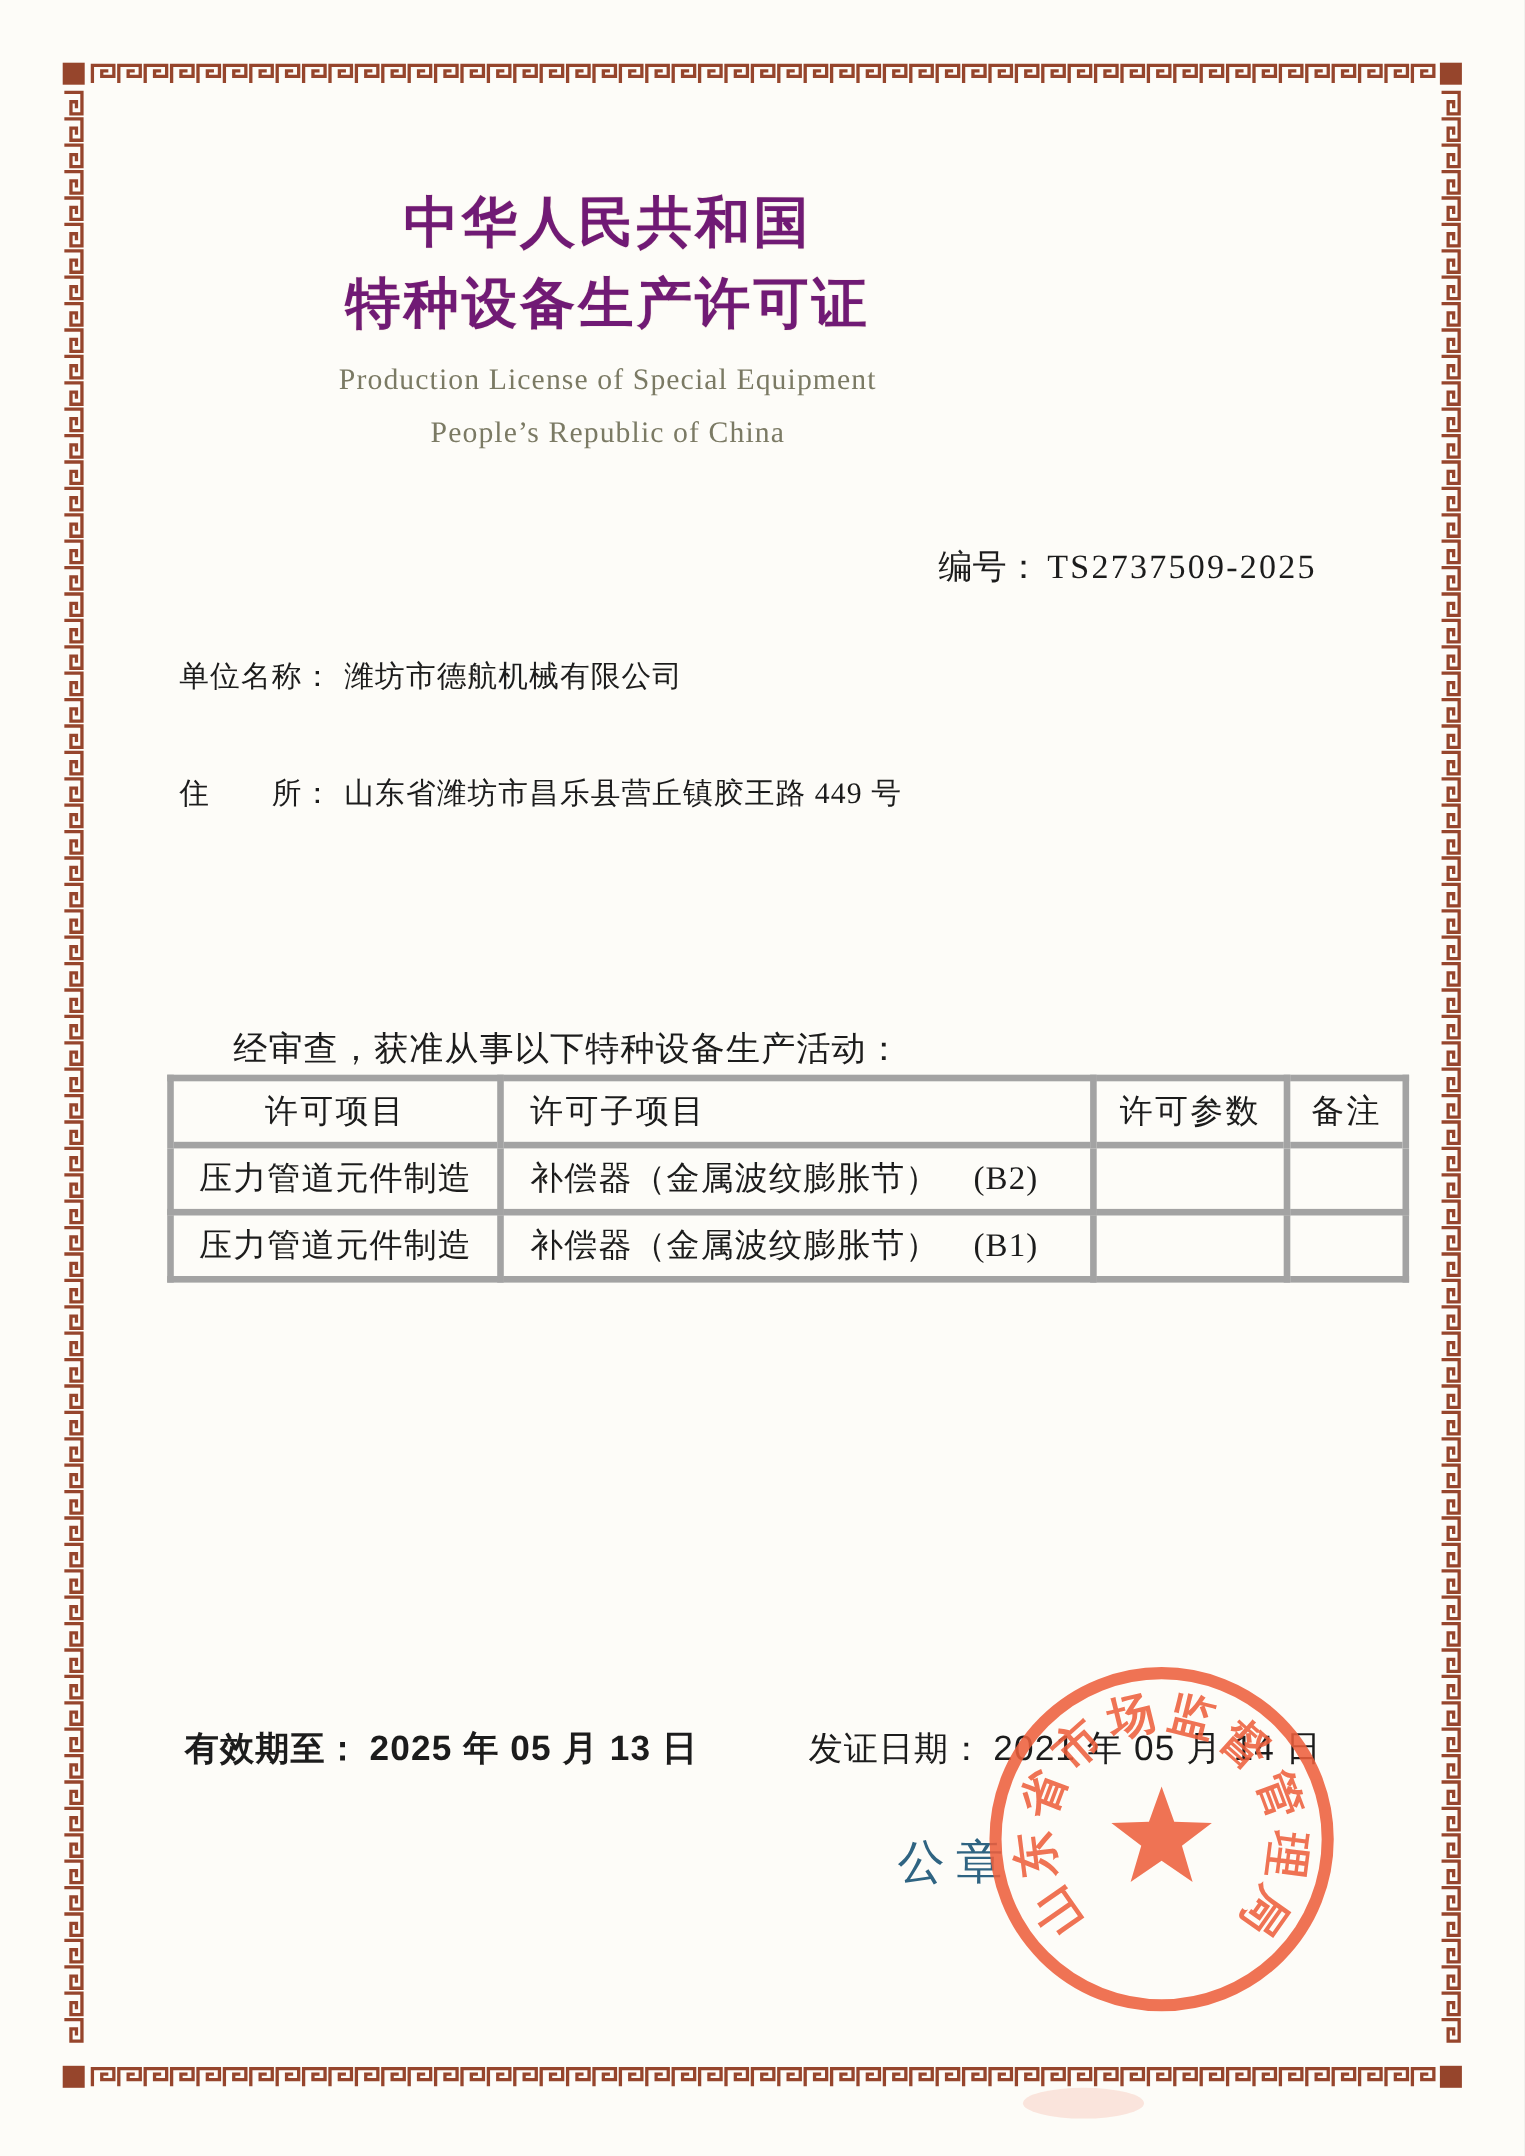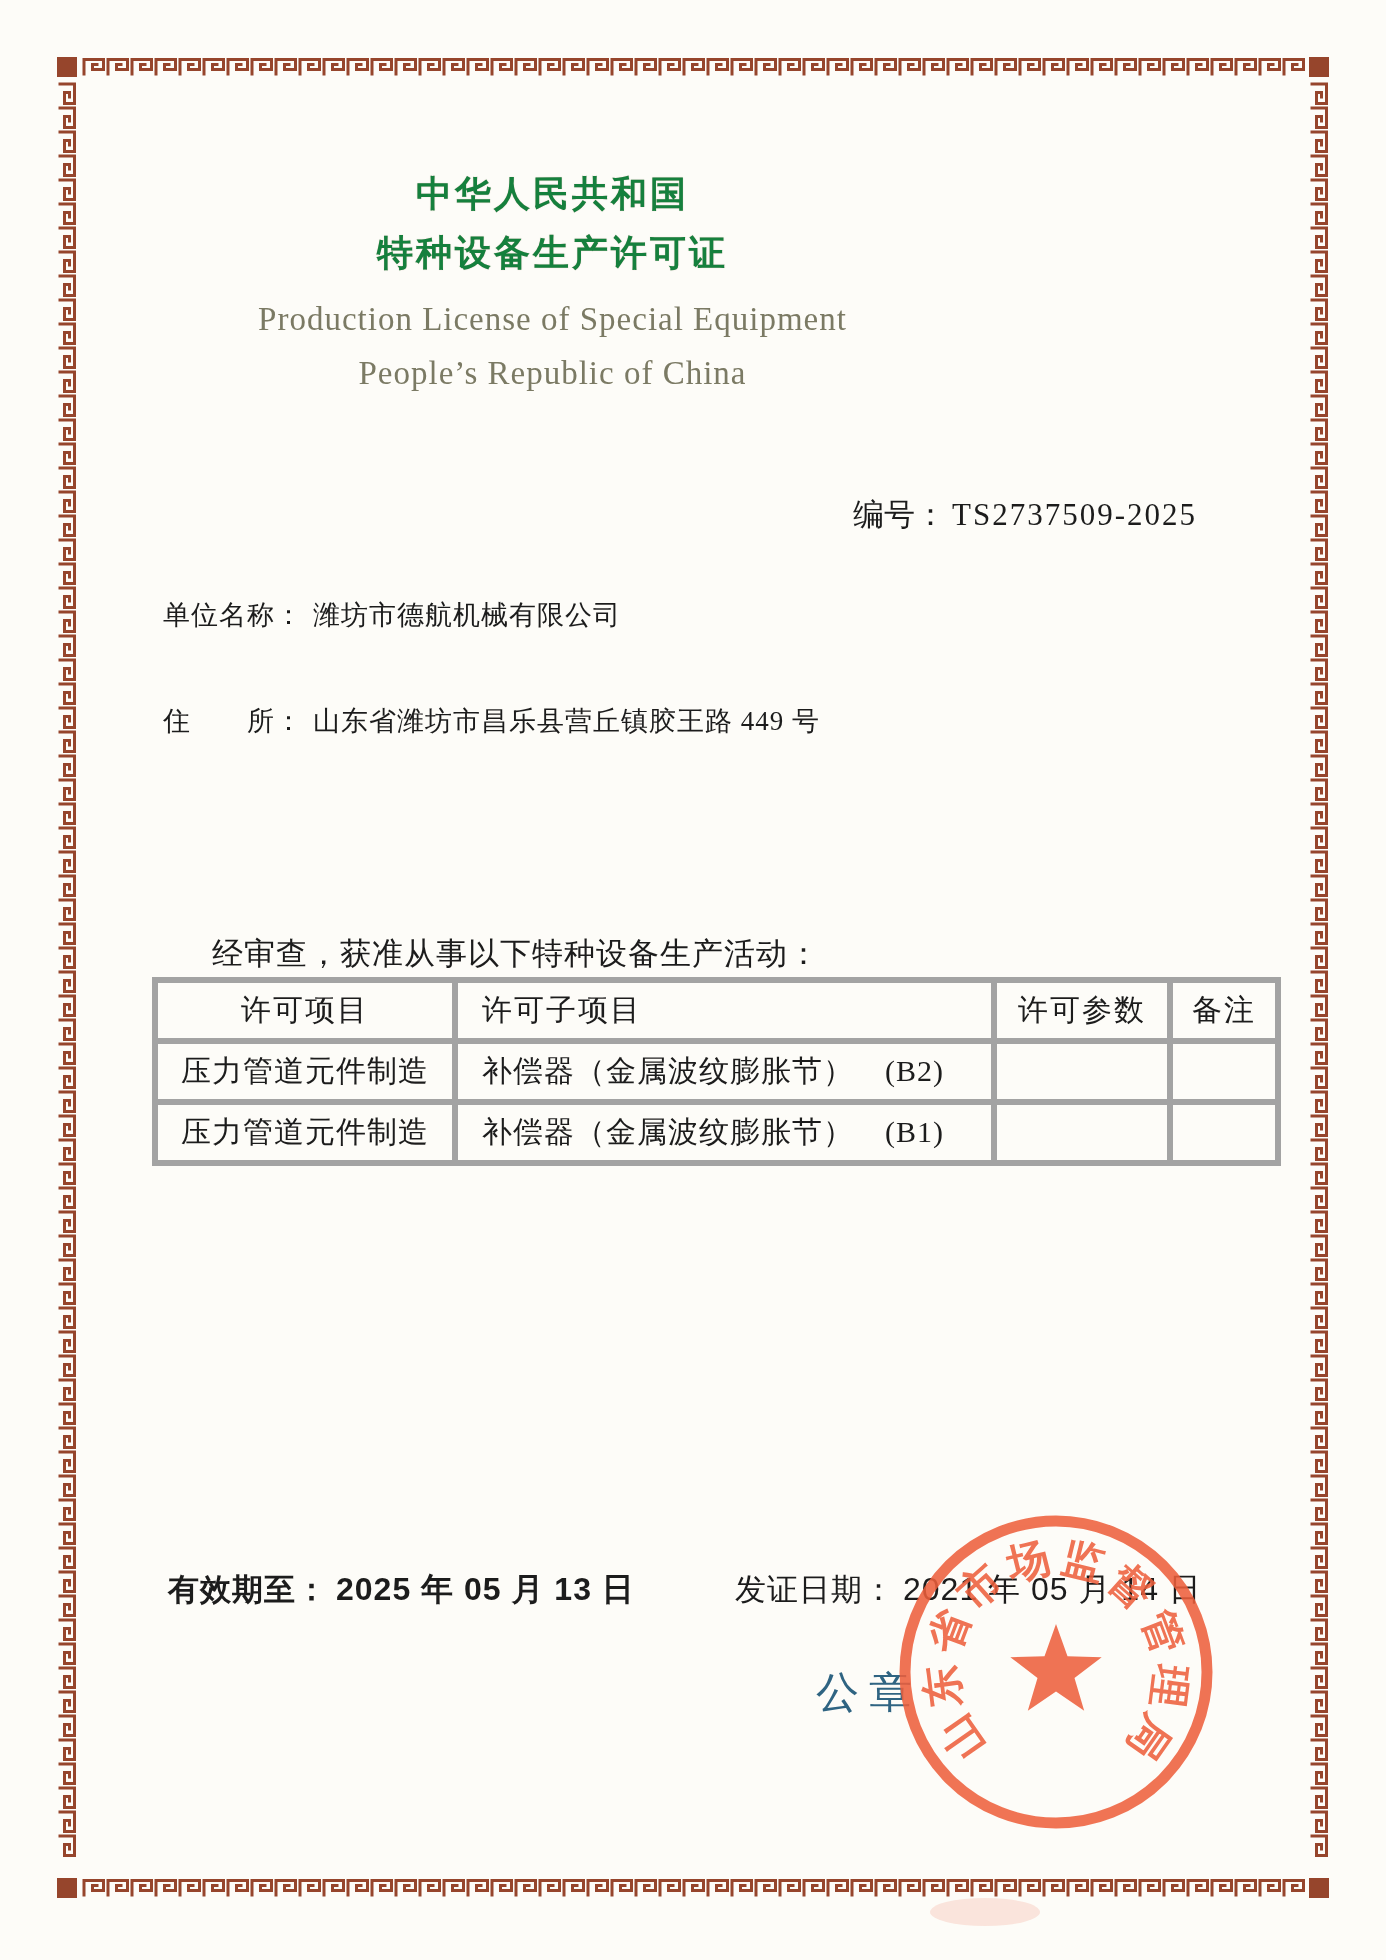--- a/index.html
+++ b/index.html
@@ -12,27 +12,27 @@
     font-family:"Liberation Serif", serif;
     color:#1c1c1c;
   }
   .overlay{position:absolute;left:0;top:0;width:1386px;height:1960px;pointer-events:none;}
   .border-layer{z-index:1;}
   .seal-layer{z-index:6;}
   .content{position:absolute;left:0;top:0;width:100%;height:100%;z-index:3;}
 
   .heading{position:absolute;left:0;top:176px;width:1105px;text-align:center;}
   .title-cn{
-    font-size:36px;font-weight:bold;letter-spacing:3px;
-    color:#15803d;line-height:1.04;
+    font-size:50px;font-weight:bold;letter-spacing:3px;
+    color:#701a75;line-height:1.04;
     text-shadow:0 0 1px rgba(156,63,43,.35);
   }
   .title-cn.second{margin-top:22px;}
   .title-en{
-    font-size:33px;color:#7b7a64;letter-spacing:1px;line-height:1.0;
+    font-size:27px;color:#7b7a64;letter-spacing:1px;line-height:1.0;
   }
   .title-en.first{margin-top:30px;}
   .title-en.second{margin-top:21px;}
 
   .license-no{position:absolute;left:853px;top:494px;font-size:31px;white-space:nowrap;}
   .license-no .value{font-family:"Liberation Serif",serif;letter-spacing:2px;margin-left:6px;}
 
   .field{position:absolute;font-size:27px;white-space:nowrap;letter-spacing:1px;}
   .field .value{margin-left:10px;}
   .f-company{left:163px;top:597px;}

